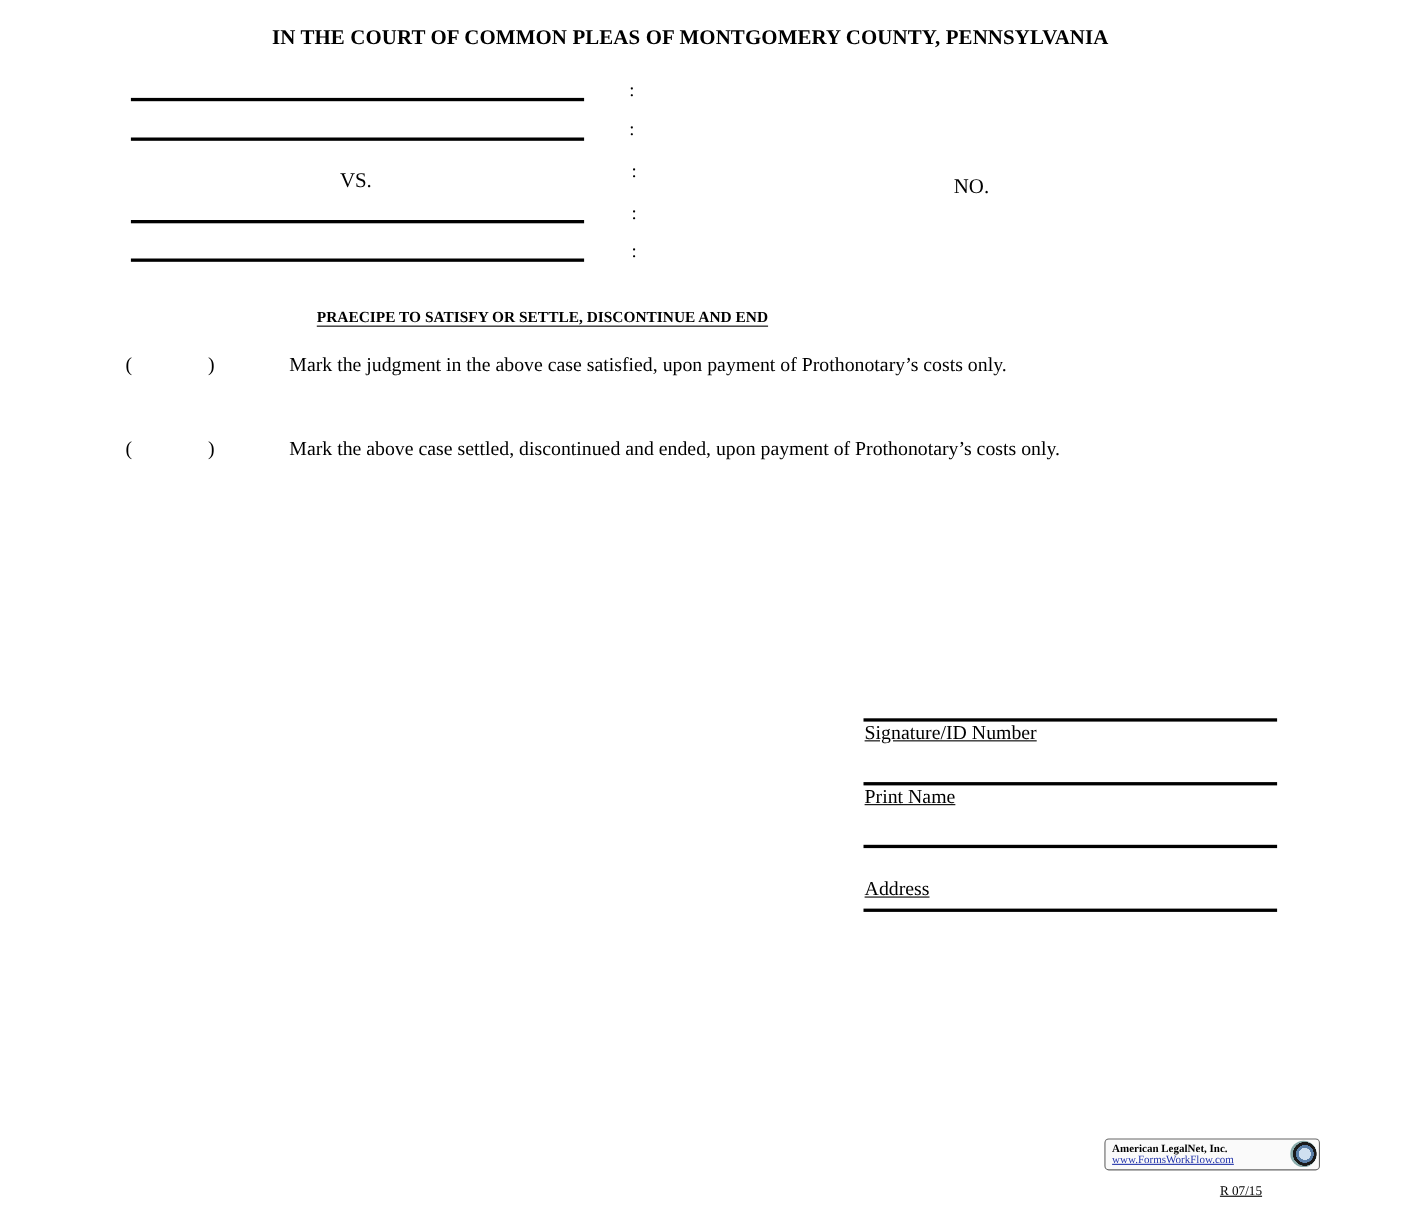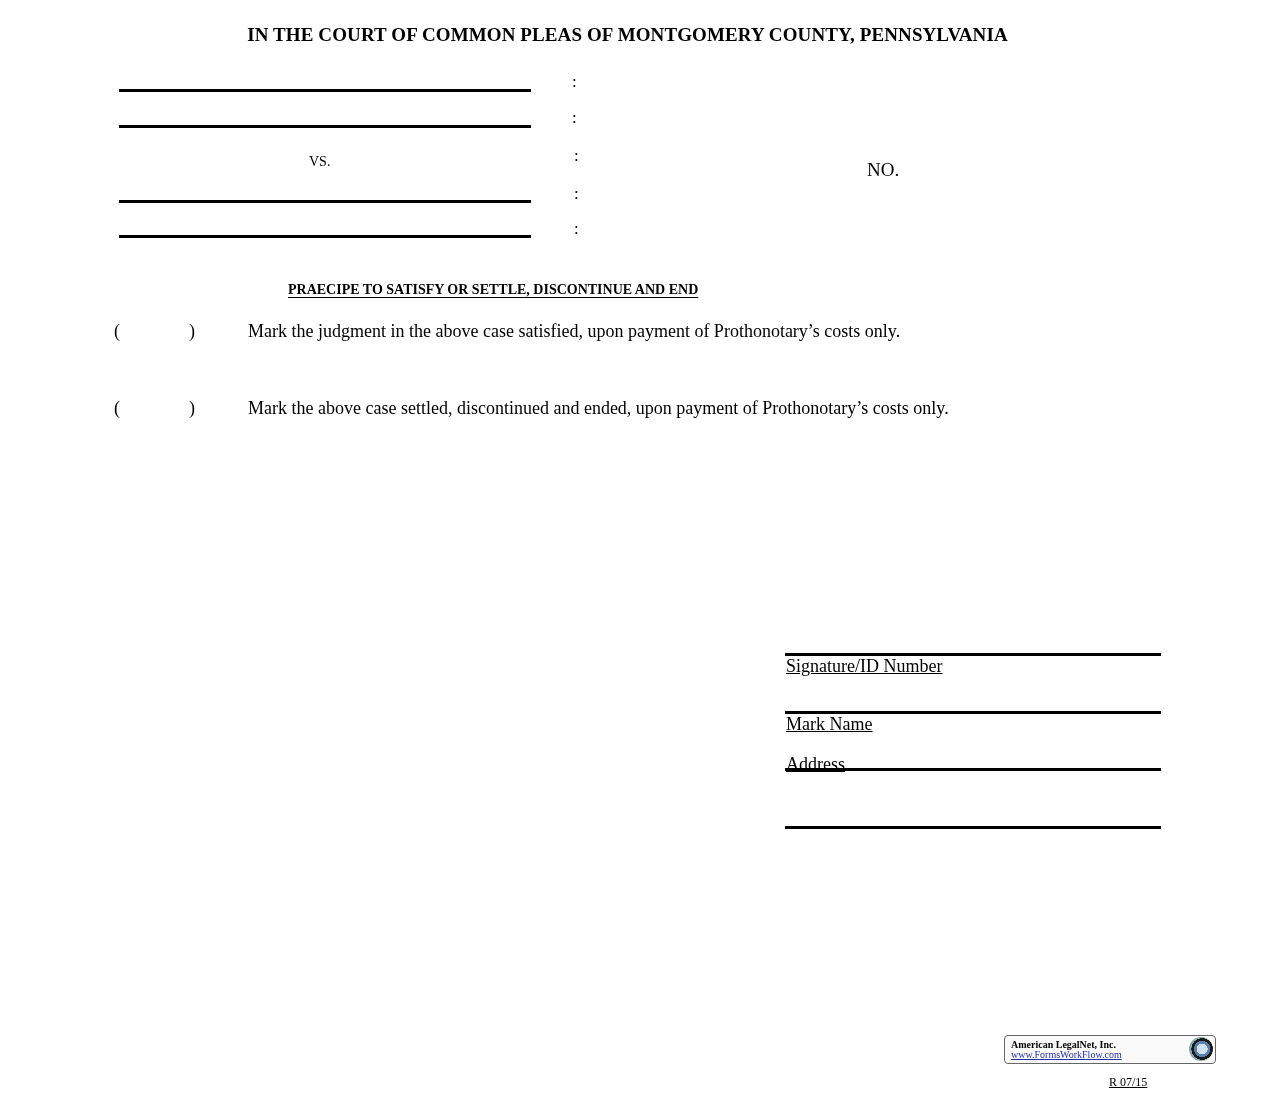--- a/index.html
+++ b/index.html
@@ -2,28 +2,28 @@
 <html><head>
 <meta charset="utf-8">
 <style>
   html, body { margin:0; padding:0; background:#ffffff; }
   body { width:1275px; height:1100px; position:relative; overflow:hidden;
          font-family:"Liberation Serif", "DejaVu Serif", serif; color:#000; }
   .abs { position:absolute; }
   .court-title { left:0; width:1255px; top:24px; text-align:center; font-weight:bold; font-size:19px; letter-spacing:0.1px; }
   .party-line { position:absolute; left:119px; width:412px; height:3px; background:#000; }
   .colon { position:absolute; font-size:17px; }
-  .vs { left:309px; top:154px; font-size:14px; }
+  .vs { left:309px; top:154px; font-size:19px; }
   .no { left:867px; top:159px; font-size:19px; }
   .doc-title { left:288px; top:282px; font-weight:bold; font-size:14px; text-decoration:underline; text-underline-offset:3px; }
   .paren { position:absolute; font-size:18px; }
-  .option-text { position:absolute; left:248px; width:860px; font-size:18px; line-height:19px; }
+  .option-text { position:absolute; left:263px; width:860px; font-size:18px; line-height:19px; }
   .sig-line { position:absolute; left:785px; width:376px; height:3px; background:#000; }
   .sig-label { position:absolute; left:786px; font-size:18px;text-decoration:underline; }
-  .badge { position:absolute; left:1004px; top:1035px; width:194px; height:27px; border:1px solid #666; border-radius:4px; background:#fafafa;padding-left:16px; }
+  .badge { position:absolute; left:1004px; top:1035px; width:194px; height:27px; border:1px solid #666; border-radius:4px; background:#fafafa; }
   .badge-co { position:absolute; left:6px; top:3px; font-size:10px; font-weight:bold; color:#000; }
   .badge-url { position:absolute; left:6px; top:13px; font-size:10px; color:#2233aa; text-decoration:underline; }
   .globe { position:absolute; right:2px; top:1px; width:24px; height:24px; border-radius:50%;
            background:radial-gradient(circle at 55% 50%, #cfe0f0 0 30%, #5a7fa8 31% 45%, #1a1a1a 46% 60%, #8aa 61% 100%); }
   .rev { left:1109px; top:1075px; font-size:12px;text-decoration:underline; }
 </style>
 </head>
 <body>
 
 <div class="abs court-title">IN THE COURT OF COMMON PLEAS OF MONTGOMERY COUNTY, PENNSYLVANIA</div>
@@ -48,23 +48,23 @@
 <span class="paren" style="left:189px; top:321px">)</span>
 <div class="option-text" style="top:322px">Mark the judgment in the above case satisfied, upon payment of Prothonotary’s costs only.</div>
 
 <span class="paren" style="left:114px; top:398px">(</span>
 <span class="paren" style="left:189px; top:398px">)</span>
 <div class="option-text" style="top:399px">Mark the above case settled, discontinued and ended, upon payment of Prothonotary’s costs only.</div>
 
 <div class="sig-line" style="top:653px"></div>
 <div class="sig-label" style="top:656px">Signature/ID Number</div>
 <div class="sig-line" style="top:711px"></div>
-<div class="sig-label" style="top:714px">Mark Name</div>
+<div class="sig-label" style="top:714px">Print Name</div>
 <div class="sig-line" style="top:768px"></div>
-<div class="sig-label" style="top:754px">Address</div>
+<div class="sig-label" style="top:798px">Address</div>
 <div class="sig-line" style="top:826px"></div>
 
 <div class="badge">
   <span class="badge-co">American LegalNet, Inc.</span>
   <span class="badge-url">www.FormsWorkFlow.com</span>
   <span class="globe"></span>
 </div>
 <div class="abs rev">R 07/15</div>
 
 </body></html>

